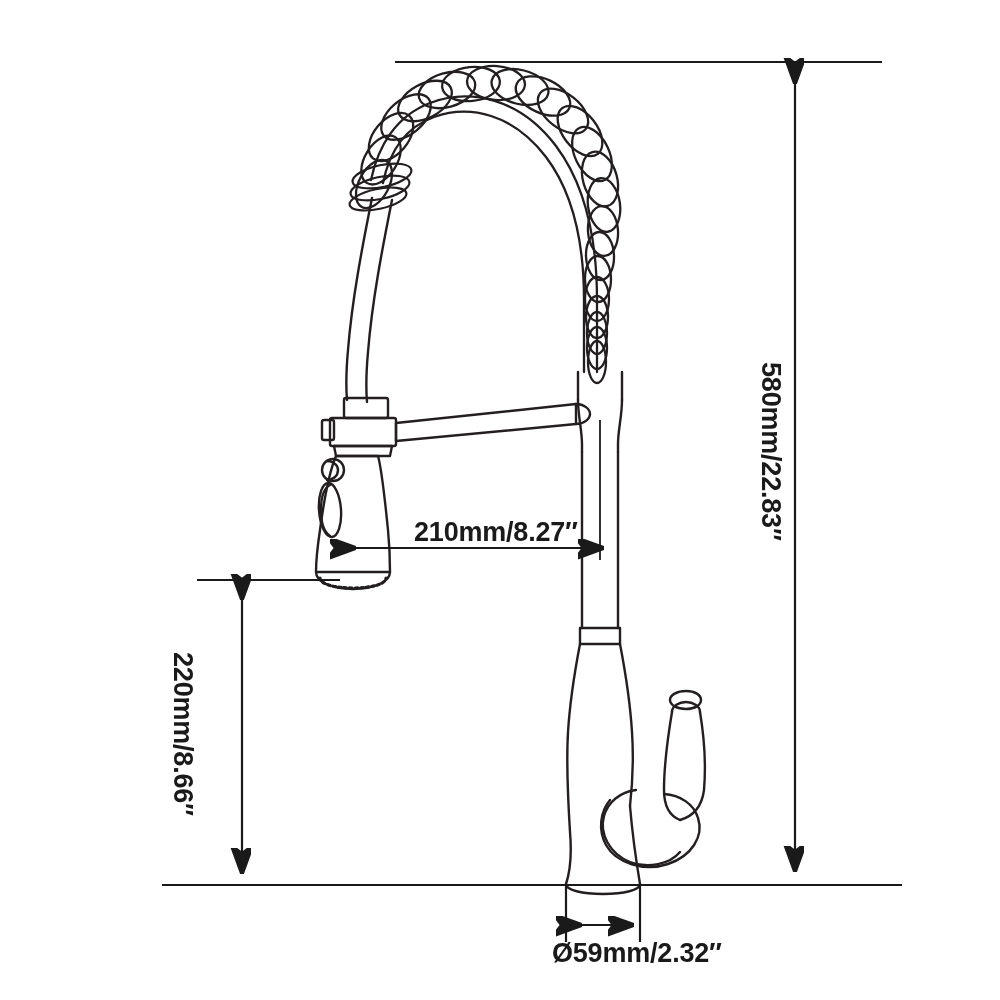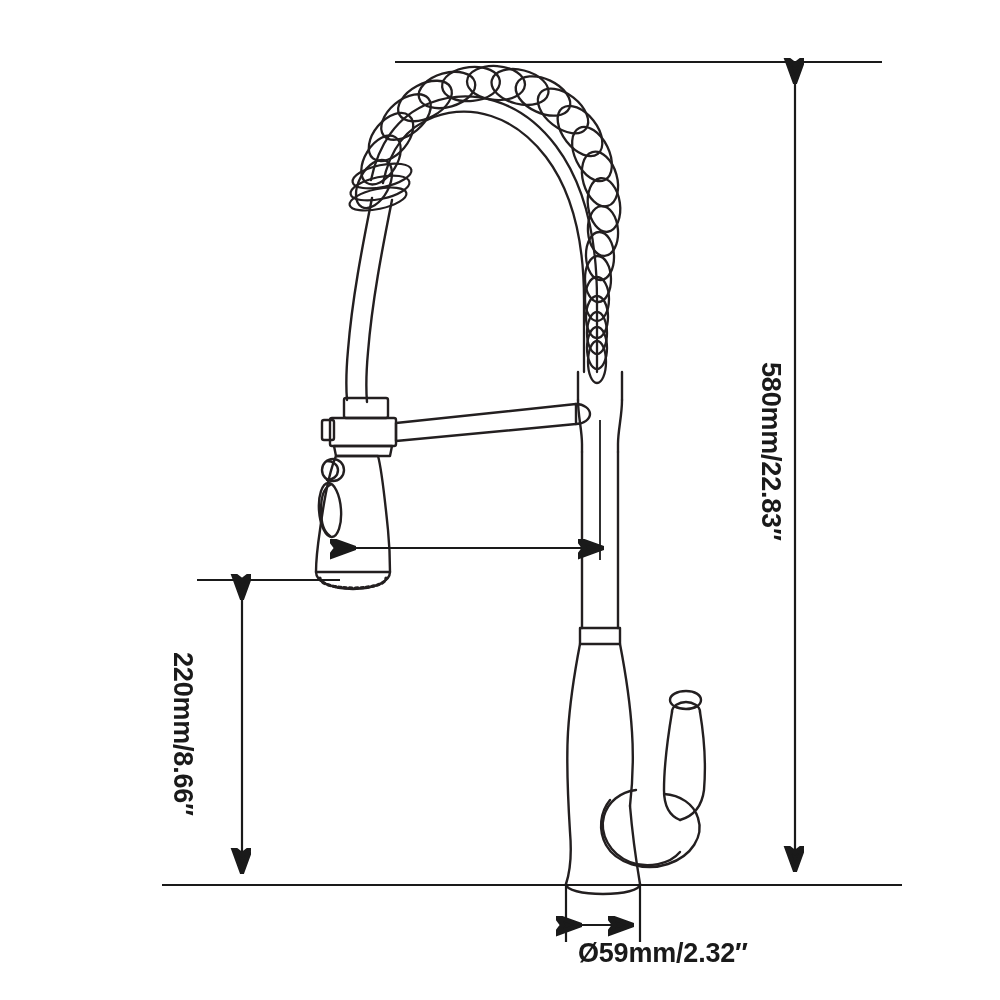--- a/index.html
+++ b/index.html
@@ -48,21 +48,21 @@
     font-size: 27px;
     transform-origin: left top;
     transform: rotate(90deg);
   }
   #label-210 {
     left: 414px;
     top: 517px;
     font-size: 27px;
   }
   #label-dia {
-    left: 578px;
+    left: 552px;
     top: 938px;
     font-size: 27px;
   }
 </style>
 </head>
 <body>
 
 <div id="stage">
 
   <svg id="drawing" viewBox="0 0 1000 1000">
@@ -203,16 +203,17 @@
         <line x1="578" y1="925" x2="630" y2="925" stroke-width="2.2" marker-start="url(#ar)" marker-end="url(#ar)"></line>
       </g>
 
     </g>
   </svg>
 
   <div class="dim-label" id="label-580">580mm/22.83″</div>
 
   <div class="dim-label" id="label-220">220mm/8.66″</div>
 
+  <div class="dim-label" id="label-210">210mm/8.27″</div>
 
   <div class="dim-label" id="label-dia">Ø59mm/2.32″</div>
 
 </div>
 
 </body></html>

